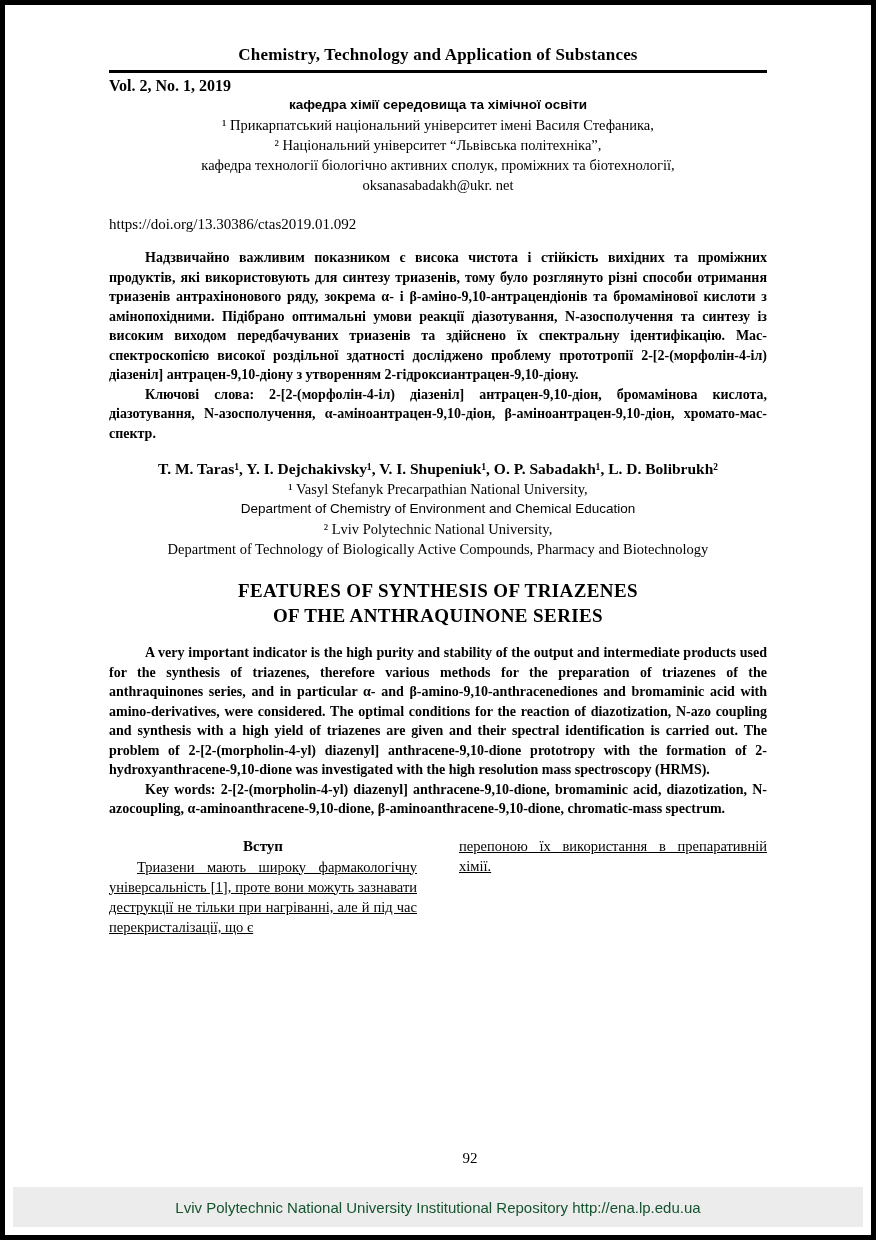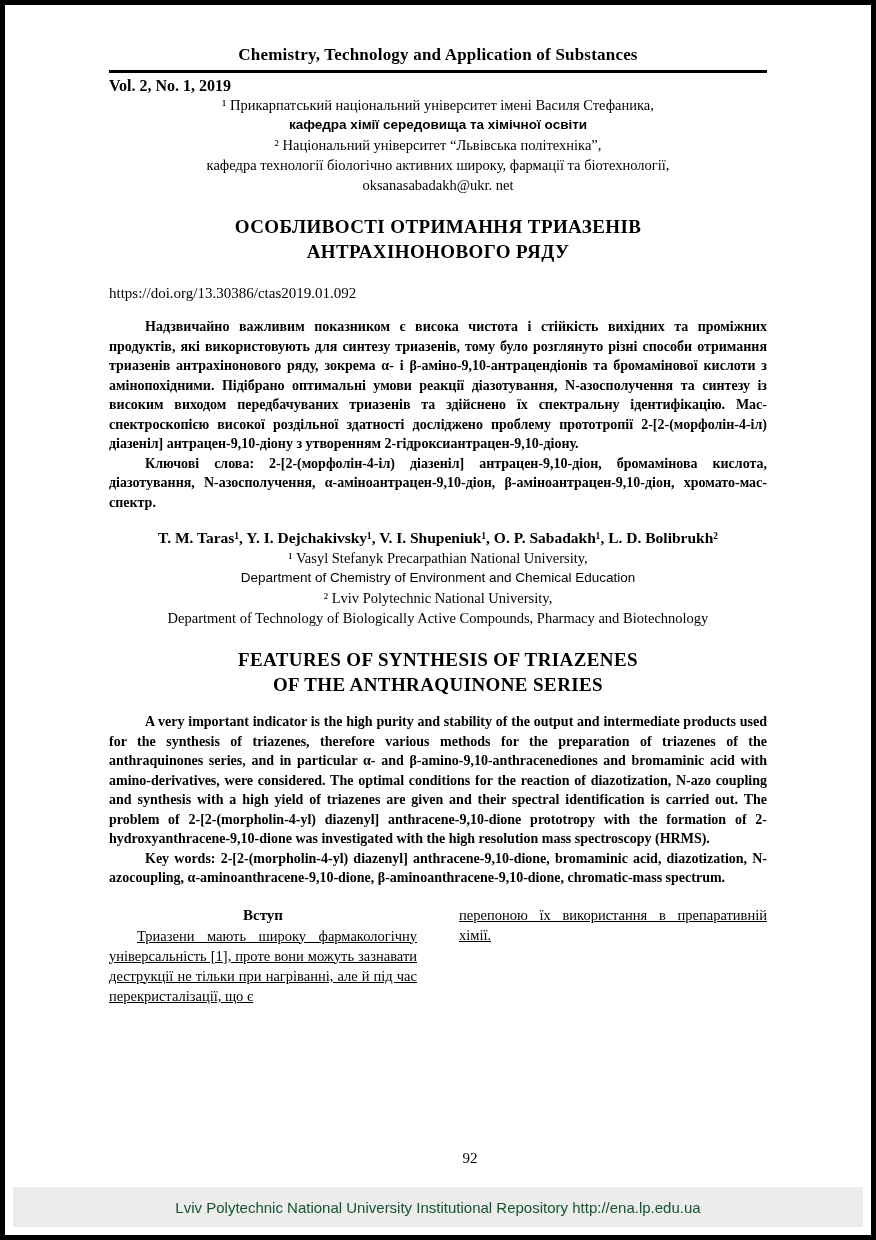--- a/index.html
+++ b/index.html
@@ -132,31 +132,27 @@
 <div class="page">
   <div class="content">
 
     <header>
       <div class="journal-title">Chemistry, Technology and Application of Substances</div>
       <div class="header-rule"></div>
       <div class="vol-line">Vol. 2, No. 1, 2019</div>
     </header>
 
     <section>
+      <p class="affil dept-sans-bold">кафедра хімії середовища та хімічної освіти</p>
       <p class="affil">¹ Прикарпатський національний університет імені Василя Стефаника,</p>
-      <p class="affil dept-sans-bold">кафедра хімії середовища та хімічної освіти</p>
       <p class="affil">² Національний університет “Львівська політехніка”,</p>
-      <p class="affil">кафедра технології біологічно активних широку, фармації та біотехнології,</p>
+      <p class="affil">кафедра технології біологічно активних сполук, проміжних та біотехнології,</p>
       <p class="affil">oksanasabadakh@ukr. net</p>
     </section>
 
-    <h1 class="paper-title">
-      <span>ОСОБЛИВОСТІ ОТРИМАННЯ ТРИАЗЕНІВ</span><br>
-      <span>АНТРАХІНОНОВОГО РЯДУ</span>
-    </h1>
 
     <p class="doi">https://doi.org/13.30386/ctas2019.01.092</p>
 
     <p class="abstract">Надзвичайно важливим показником є висока чистота і стійкість вихідних та проміжних продуктів, які використовують для синтезу триазенів, тому було розглянуто різні способи отримання триазенів антрахінонового ряду, зокрема α- і β-аміно-9,10-антрацендіонів та бромамінової кислоти з амінопохідними. Підібрано оптимальні умови реакції діазотування, N-азосполучення та синтезу із високим виходом передбачуваних триазенів та здійснено їх спектральну ідентифікацію. Мас-спектроскопією високої роздільної здатності досліджено проблему прототропії 2-[2-(морфолін-4-іл) діазеніл] антрацен-9,10-діону з утворенням 2-гідроксиантрацен-9,10-діону.</p>
     <p class="abstract kw">
       <span>Ключові слова: </span><span>2-[2-(морфолін-4-іл) діазеніл] антрацен-9,10-діон, бромамінова кислота, діазотування, N-азосполучення, α-аміноантрацен-9,10-діон, β-аміноантрацен-9,10-діон, хромато-мас-спектр.</span>
     </p>
 
     <section class="en-block">
       <p class="authors" style="margin-top:0;">T. M. Taras¹, Y. I. Dejchakivsky¹, V. I. Shupeniuk¹, O. P. Sabadakh¹, L. D. Bolibrukh²</p>

